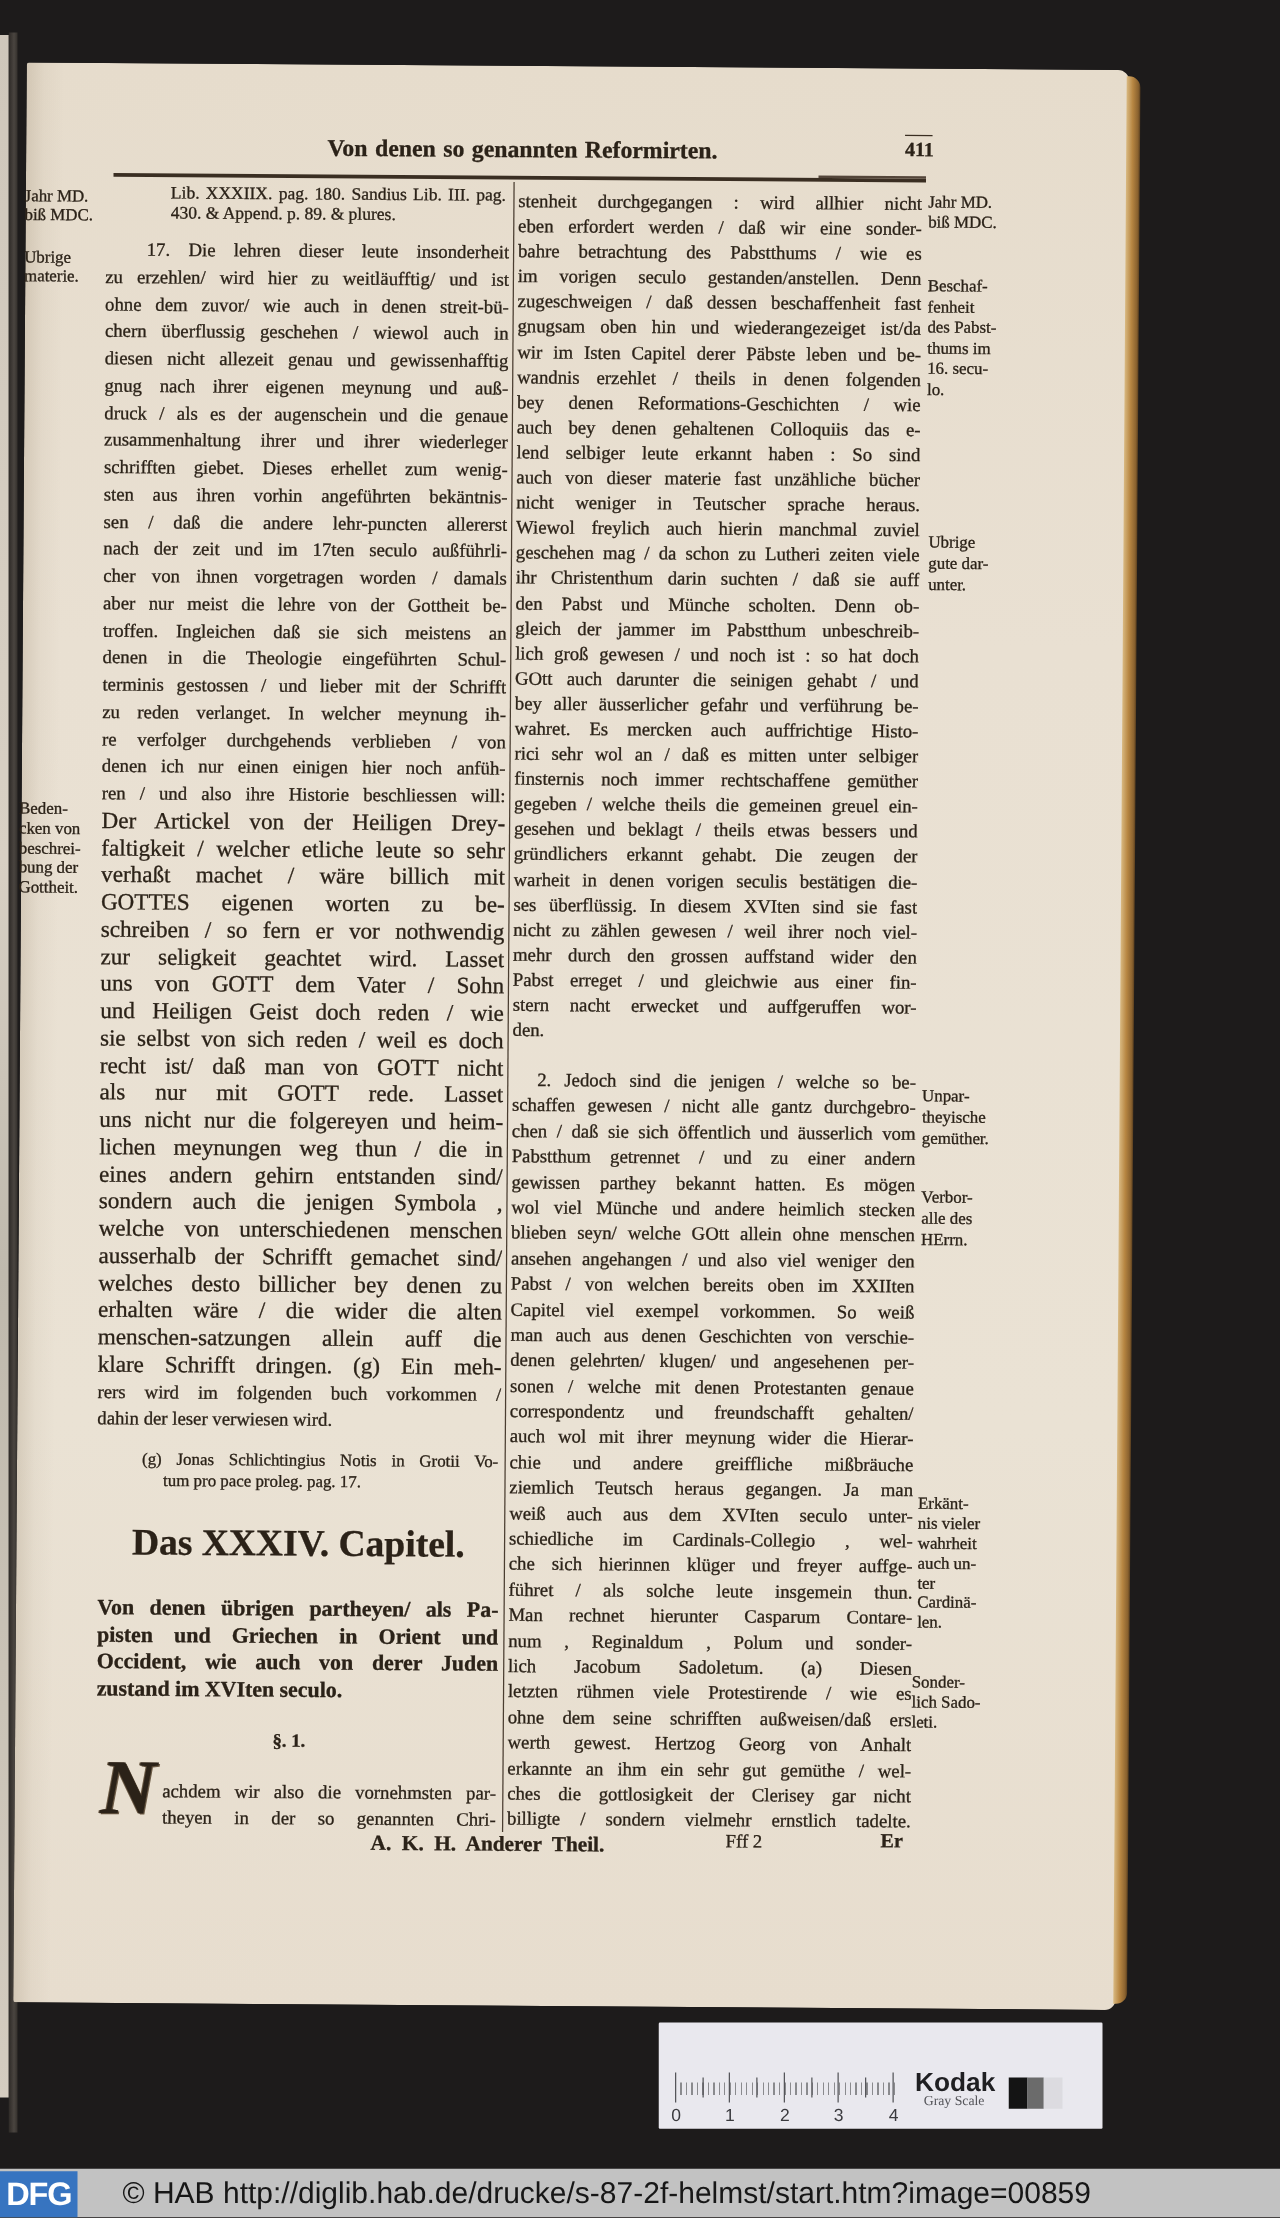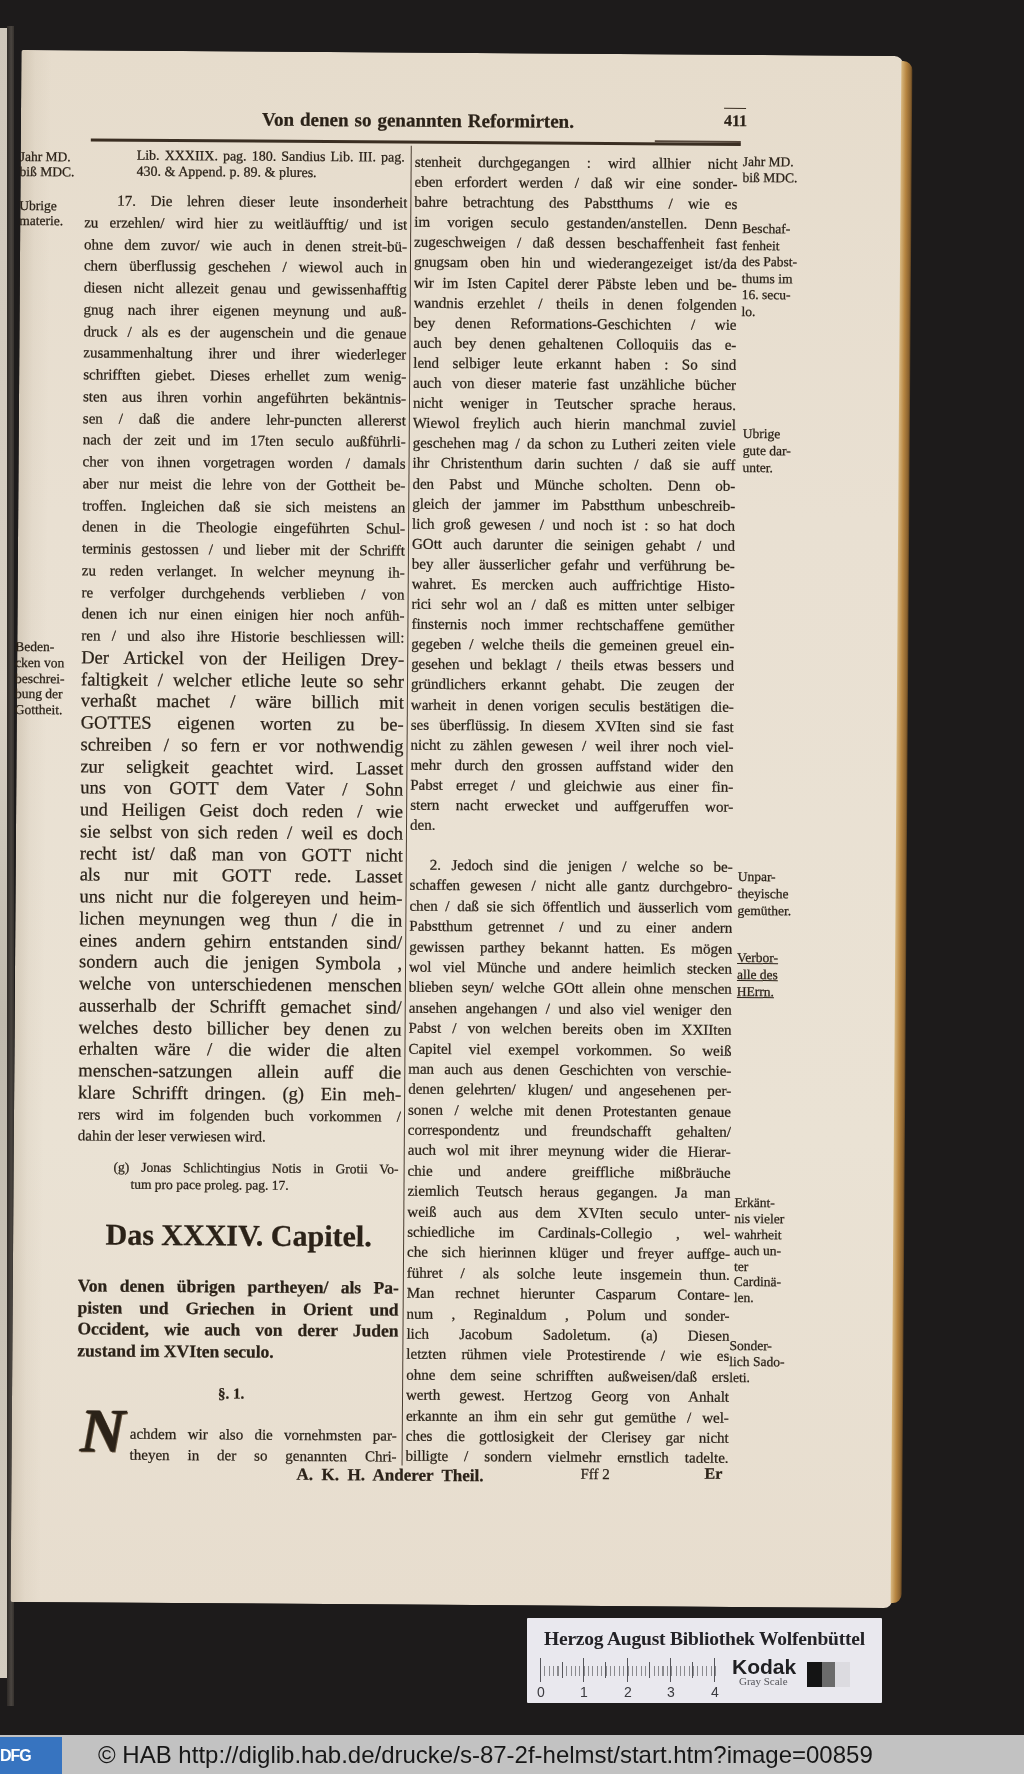--- a/index.html
+++ b/index.html
@@ -95,22 +95,22 @@
   .brand-sub { left:212px; top:58px; font-family:Liberation Serif, serif; font-size:11px;
     line-height:10px; color:#55555a; }
   .swatch { position:absolute; top:44px; height:25px; }
   .sw1 { left:280px; width:15px; background:#141414; }
   .sw2 { left:295px; width:13px; background:#6b6b6b; }
   .sw3 { left:308px; width:15px; background:#dcdbe0; }
 
   
   .footer-bar { left:0; top:1735px; width:1024px; height:39px; background:#c2c2c2; }
   .dfg-logo { left:0; top:1737px; width:62px; height:37px; background:#3774c0;
-    color:#fff; font-family:"Liberation Sans", sans-serif; font-weight:bold; font-size:16px;
-    line-height:37px; text-align:left; letter-spacing:-1px; }
+    color:#fff; font-family:"Liberation Sans", sans-serif; font-weight:bold; font-size:26px;
+    line-height:37px; text-align:center; letter-spacing:-1px; }
   .credit { left:98px; top:1739px; font-family:"Liberation Sans", sans-serif; font-size:24px;
     line-height:32px; color:#171717; white-space:nowrap; }
 </style>
 </head>
 <body>
 
 <div class="abs adj-page"></div>
 <div class="abs gutter"></div>
 
 <div id="page">
@@ -293,21 +293,21 @@
   <div class="note ink" style="left:740px;top:423px;line-height:17px;height:17px;">
     <div>Ubrige</div>
     <div>gute dar-</div>
     <div>unter.</div>
   </div>
   <div class="note ink" style="left:738px;top:866px;line-height:17px;height:17px;">
     <div>Unpar-</div>
     <div>theyische</div>
     <div>gemüther.</div>
   </div>
-  <div class="note ink" style="left:738px;top:947px;line-height:17px;height:17px;text-decoration:underline;">
+  <div class="note ink" style="left:738px;top:947px;line-height:17px;height:17px;">
     <div>Verbor-</div>
     <div>alle des</div>
     <div>HErrn.</div>
   </div>
   <div class="note ink" style="left:737px;top:1193px;line-height:15.9px;height:15.9px;">
     <div>Erkänt-</div>
     <div>nis vieler</div>
     <div>wahrheit</div>
     <div>auch un-</div>
     <div>ter</div>
@@ -319,21 +319,20 @@
     <div>lich Sado-</div>
     <div>leti.</div>
   </div>
 
   <div class="abs ink sig-title">A. K. H. Anderer Theil.</div>
   <div class="abs ink sig-mark">Fff 2</div>
   <div class="abs ink catchword">Er</div>
 </div>
 
 <div class="abs card">
-  <div class="abs card-title">Herzog August Bibliothek Wolfenbüttel</div>
   <div class="abs ruler-minor"></div>
   <div class="tick major" style="left:13px;"></div>
   <div class="tick half" style="left:35px;"></div>
   <div class="tick major" style="left:56px;"></div>
   <div class="tick half" style="left:78px;"></div>
   <div class="tick major" style="left:100px;"></div>
   <div class="tick half" style="left:122px;"></div>
   <div class="tick major" style="left:143px;"></div>
   <div class="tick half" style="left:165px;"></div>
   <div class="tick major" style="left:187px;"></div>

